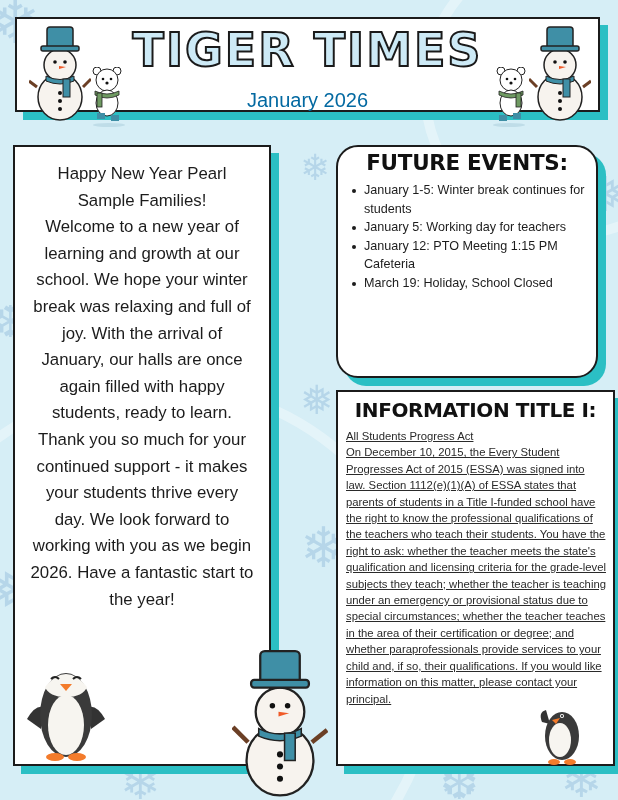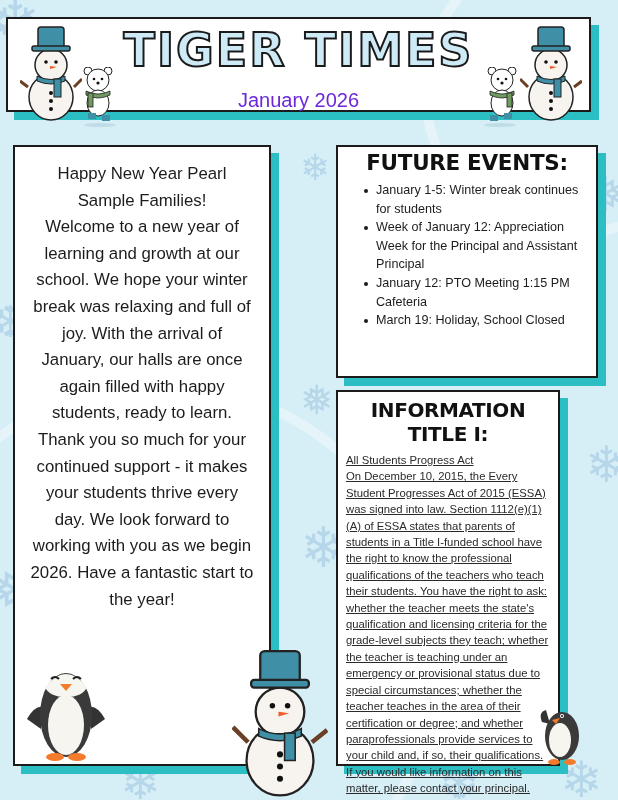--- a/index.html
+++ b/index.html
@@ -14,74 +14,74 @@
   .bg-swoosh { position: absolute; border-radius: 50%; border: 10px solid rgba(255,255,255,0.35); pointer-events: none; }
 
   .panel {
     position: absolute;
     background: #ffffff;
     border: 2px solid #1b1b1b;
     box-shadow: 8px 8px 0 #2bbfc4;
   }
 
   
-  #header { left: 6px; top: 17px; width: 585px; height: 95px; }
+  #header { left: 15px; top: 17px; width: 585px; height: 95px; }
   .masthead {
     position: absolute; left: 0; right: 0; top: 4px;
     text-align: center;
     font-family: "DejaVu Sans", sans-serif;
     font-weight: bold;
     font-size: 46px;
     letter-spacing: 2px;
     color: #cdeaf6;
     -webkit-text-stroke: 2px #1a1a1a;
   }
   .issue-date {
     position: absolute; left: 0; right: 0; top: 70px;
     text-align: center;
     font-size: 20px;
-    color: #6d28d9;
+    color: #0369a1;
   }
 
   
   #letter { left: 13px; top: 145px; width: 258px; height: 621px; }
   .letter-text {
     padding: 14px 14px 0 14px;
     text-align: center;
     font-size: 16.8px;
     line-height: 26.6px;
     color: #1c1c1c;
   }
 
   
-  #events { left: 336px; top: 145px; width: 262px; height: 233px; }
+  #events { left: 336px; top: 145px; width: 262px; height: 233px; border-radius: 22px; }
   .panel-title {
     text-align: center;
     font-family: "DejaVu Sans", sans-serif;
     font-weight: bold;
     color: #111;
   }
   #events .panel-title { font-size: 21.5px; padding-top: 3px; letter-spacing: -0.3px; }
-  .events-list { list-style: none; padding: 6px 6px 0 24px; }
+  .events-list { list-style: none; padding: 6px 6px 0 12px; }
   .events-list li {
     position: relative;
     padding-left: 14px;
     font-size: 12.6px;
     line-height: 18.6px;
     color: #1c1c1c;
   }
   .events-list li::before {
     content: "";
     position: absolute; left: 2px; top: 8px;
     width: 4px; height: 4px; border-radius: 50%;
     background: #1c1c1c;
   }
 
   
-  #title1 { left: 336px; top: 390px; width: 224px; height: 376px; }
+  #title1 { left: 336px; top: 390px; width: 279px; height: 376px; }
   #title1 .panel-title { font-size: 20px; padding-top: 6px; letter-spacing: -0.4px; }
   .title1-body {
     padding: 6px 6px 0 8px;
     font-size: 11.3px;
     line-height: 16.4px;
     color: #2a2a2a;
   }
   .title1-body span { display: block; text-decoration: underline; }
 
   
@@ -207,21 +207,21 @@
   <rect x="34" y="56" width="7" height="18" fill="#3f8fa6" stroke="#222" stroke-width="1"></rect>
   <circle cx="31" cy="70" r="2" fill="#111"></circle>
     <circle cx="31" cy="78" r="2" fill="#111"></circle>
     <circle cx="31" cy="86" r="2" fill="#111"></circle>
 </svg>
 
 <section id="events" class="panel">
   <h2 class="panel-title">FUTURE EVENTS:</h2>
   <ul class="events-list">
     <li>January 1-5: Winter break continues for students</li>
-    <li>Week of January 12: Appreciation Week for the Principal and Assistant Principal</li>
+    <li>January 5: Working day for teachers</li>
     <li>January 12: PTO Meeting 1:15 PM Cafeteria</li>
     <li>March 19: Holiday, School Closed</li>
   </ul>
 </section>
 
 <section id="title1" class="panel">
   <h2 class="panel-title">INFORMATION TITLE I:</h2>
   <div class="title1-body">
     <span>All Students Progress Act</span>
     <span>On December 10, 2015, the Every Student Progresses Act of 2015 (ESSA) was signed into law. Section 1112(e)(1)(A) of ESSA states that parents of students in a Title I-funded school have the right to know the professional qualifications of the teachers who teach their students. You have the right to ask: whether the teacher meets the state's qualification and licensing criteria for the grade-level subjects they teach; whether the teacher is teaching under an emergency or provisional status due to special circumstances; whether the teacher teaches in the area of their certification or degree; and whether paraprofessionals provide services to your child and, if so, their qualifications. If you would like information on this matter, please contact your principal.</span>

